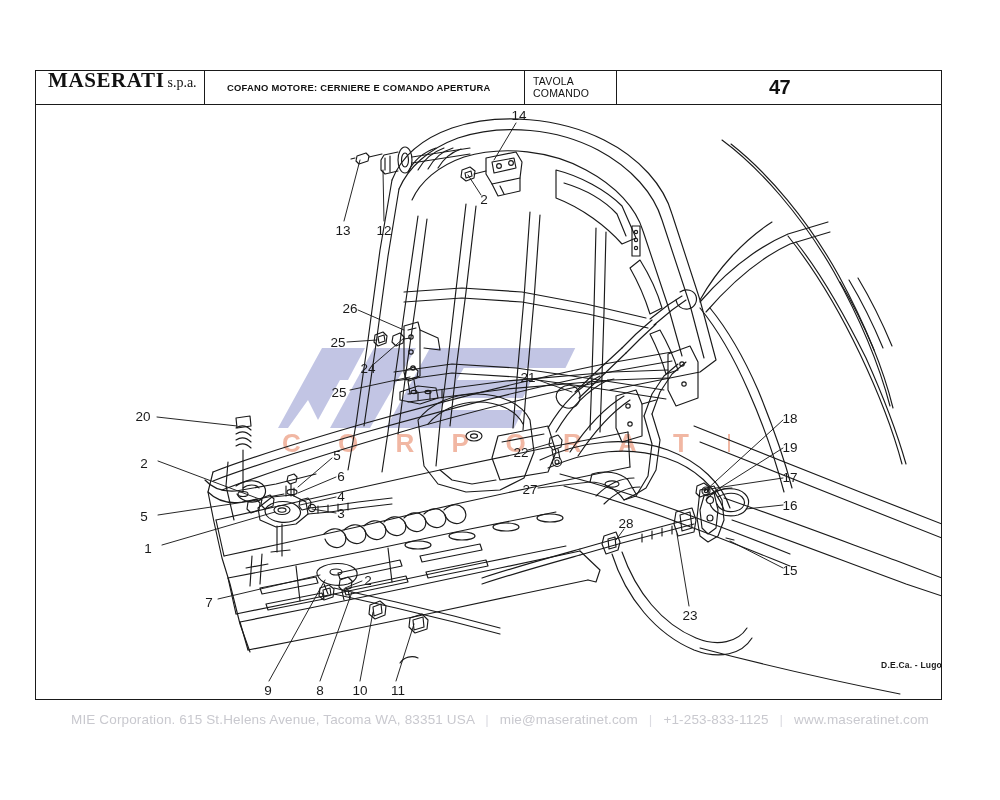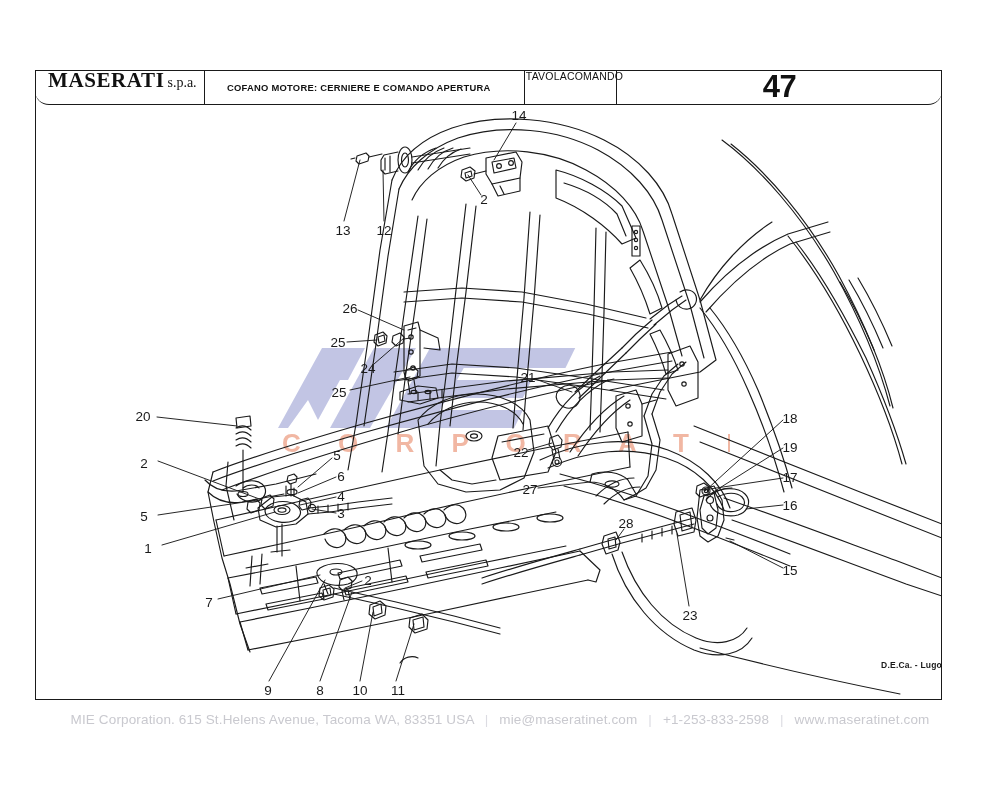--- a/index.html
+++ b/index.html
@@ -38,21 +38,20 @@
   
   .titleblock {
     position: absolute;
     left: 35px;
     top: 70px;
     width: 907px;
     height: 35px;
     box-sizing: border-box;
     display: flex;
     border-bottom: 1.6px solid #1a1a1a;
-    border-radius: 14px;
   }
   .tb-cell {
     box-sizing: border-box;
     display: flex;
     align-items: center;
     height: 100%;
   }
   .tb-brand {
     width: 170px;
     border-right: 1.6px solid #1a1a1a;
@@ -88,36 +87,36 @@
   .tb-desc {
     font-size: 9.4px;
     font-weight: bold;
     color: #111;
     letter-spacing: 0.25px;
   }
   .tb-tav {
     width: 92px;
     border-right: 1.6px solid #1a1a1a;
     padding-left: 8px;
-    flex-direction: row;
+    flex-direction: column;
     justify-content: center;
     align-items: flex-start;
   }
   .tav-line {
     font-size: 10.5px;
     color: #111;
     line-height: 1.18;
     letter-spacing: 0.2px;
   }
   .tb-num {
     flex: 1;
     justify-content: center;
   }
   .drawnum {
-    font-size: 31px;
+    font-size: 20px;
     font-weight: bold;
     color: #111;
     letter-spacing: -0.5px;
   }
 
   
   .watermark {
     position: absolute;
     left: 270px;
     top: 330px;
@@ -699,18 +698,18 @@
     </svg>
   </div>
 
   <div class="credit">D.E.Ca. - Lugo</div>
 
   <div class="footer">
     <span>MIE Corporation. 615 St.Helens Avenue, Tacoma WA, 83351 USA</span>
     <span class="sep">|</span>
     <span>mie@maseratinet.com</span>
     <span class="sep">|</span>
-    <span>+1-253-833-2598</span>
+    <span>+1-253-833-1125</span>
     <span class="sep">|</span>
     <span>www.maseratinet.com</span>
   </div>
 
 </div>
 
 </body></html>

